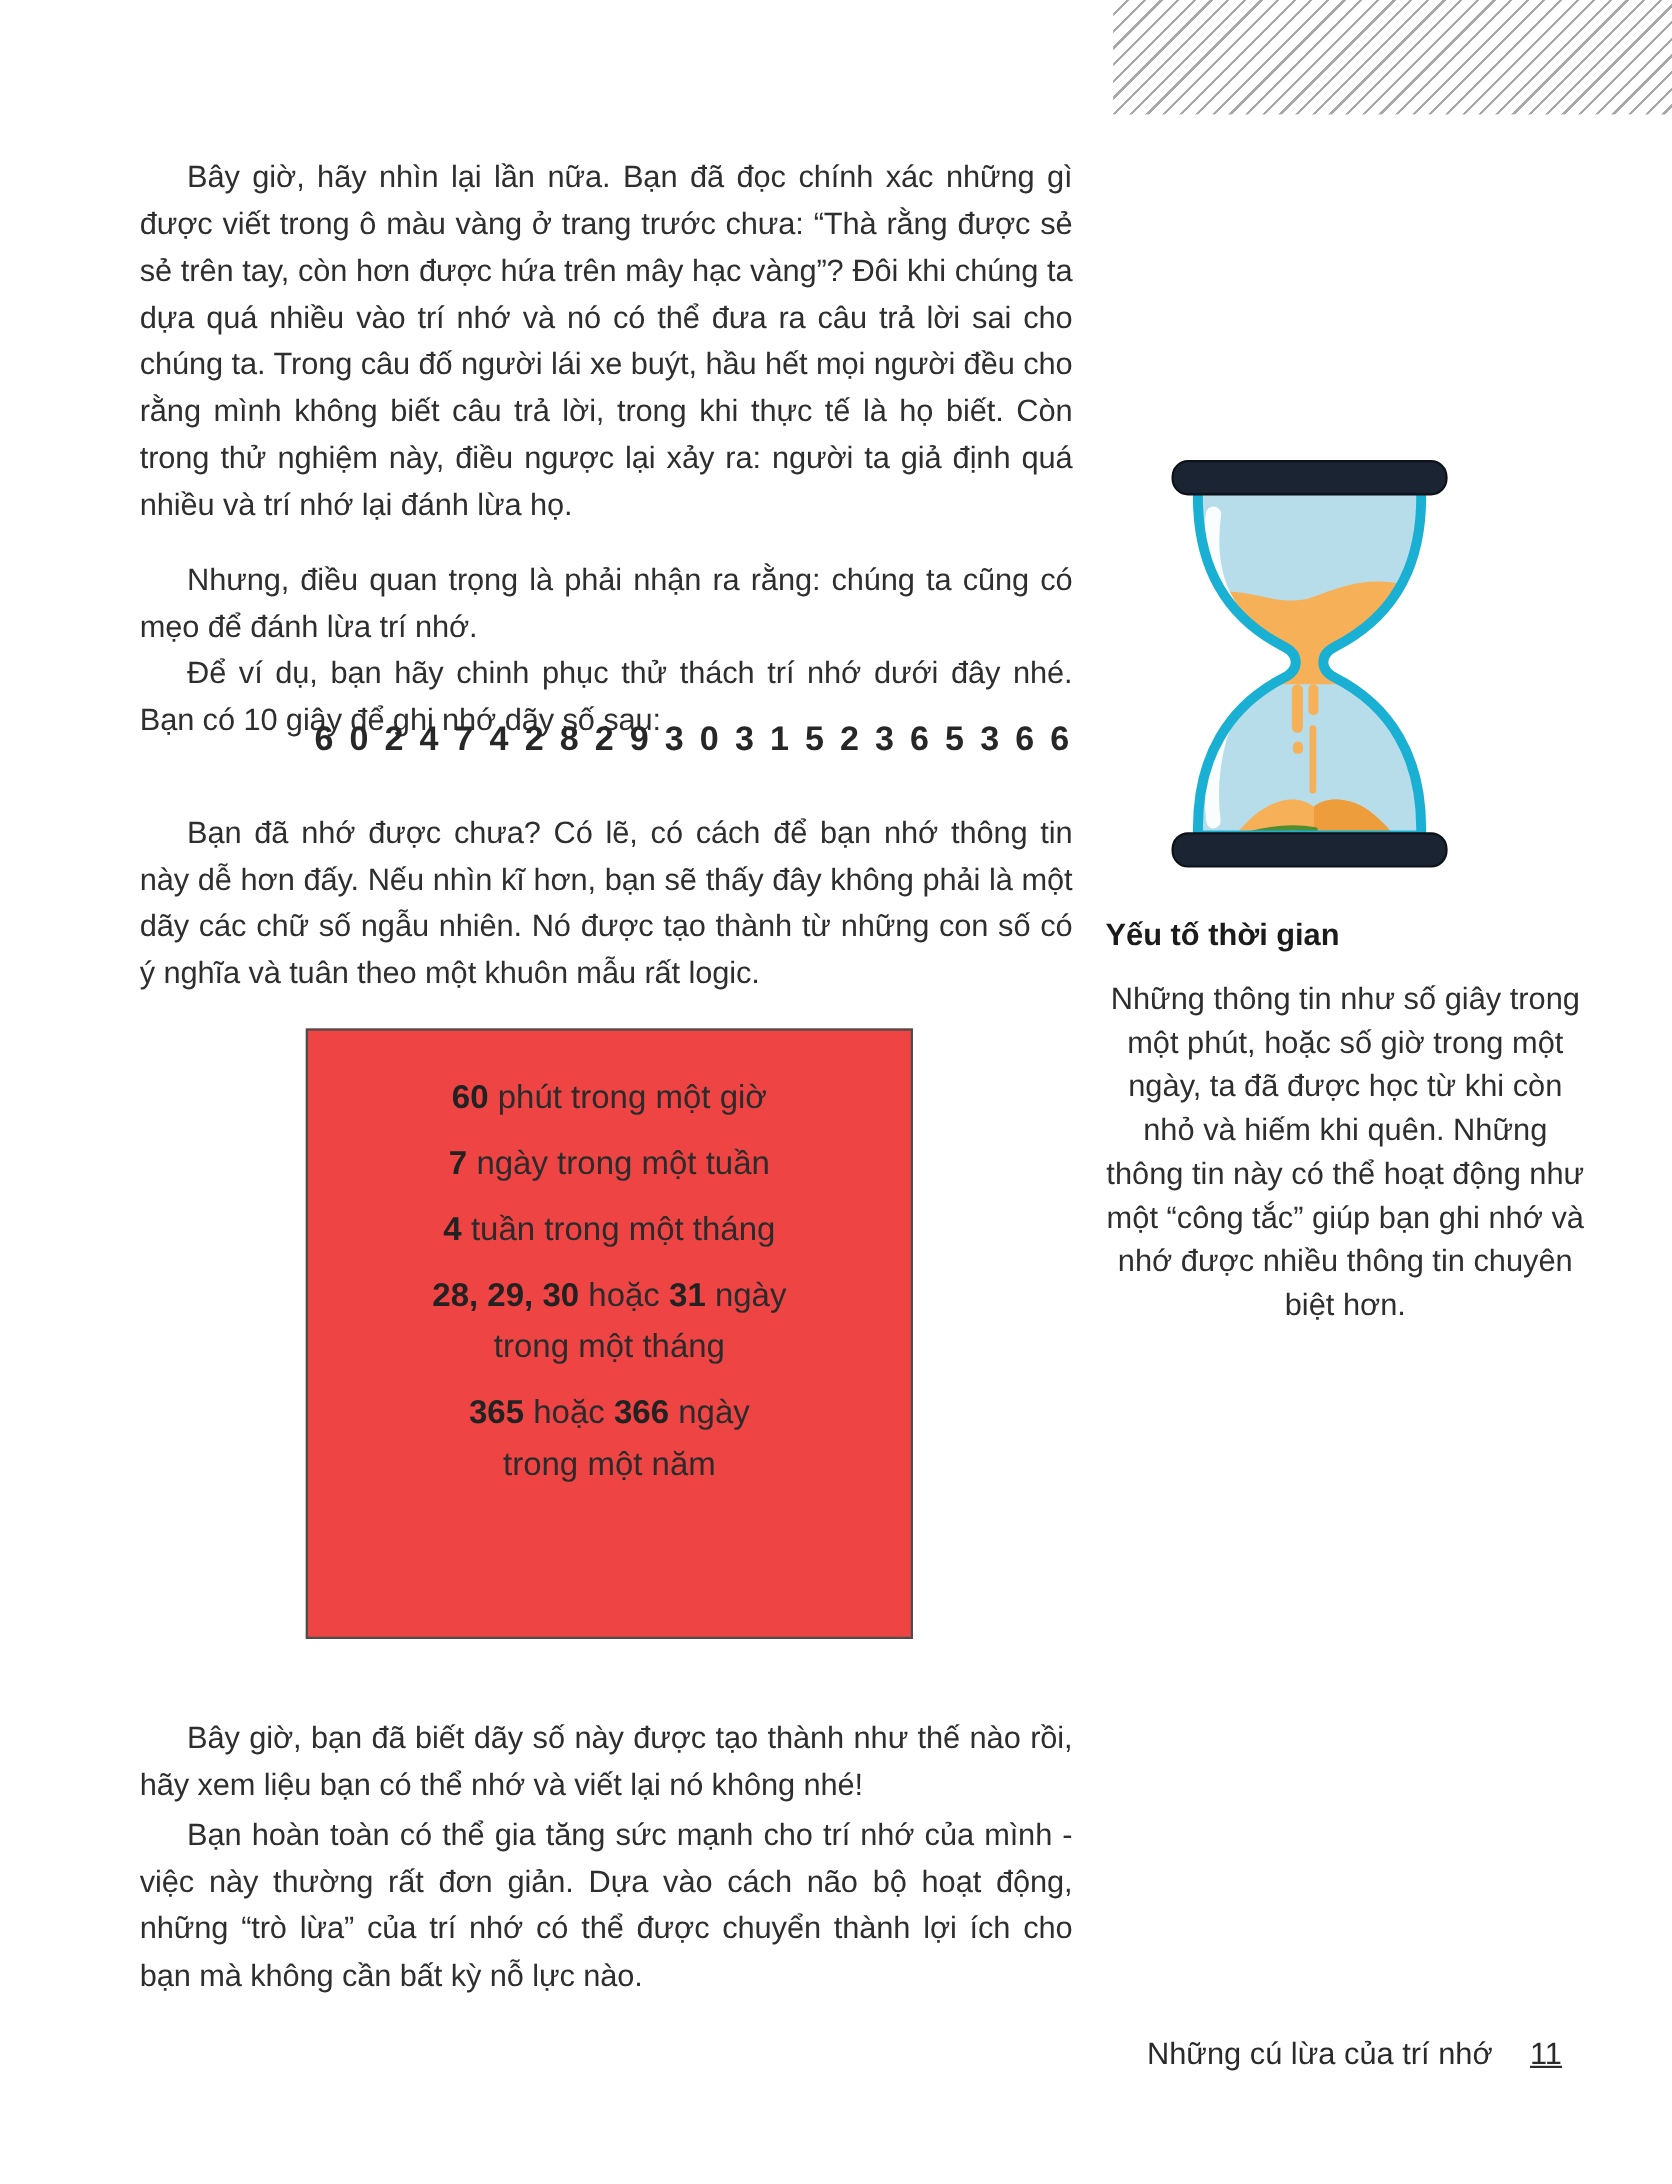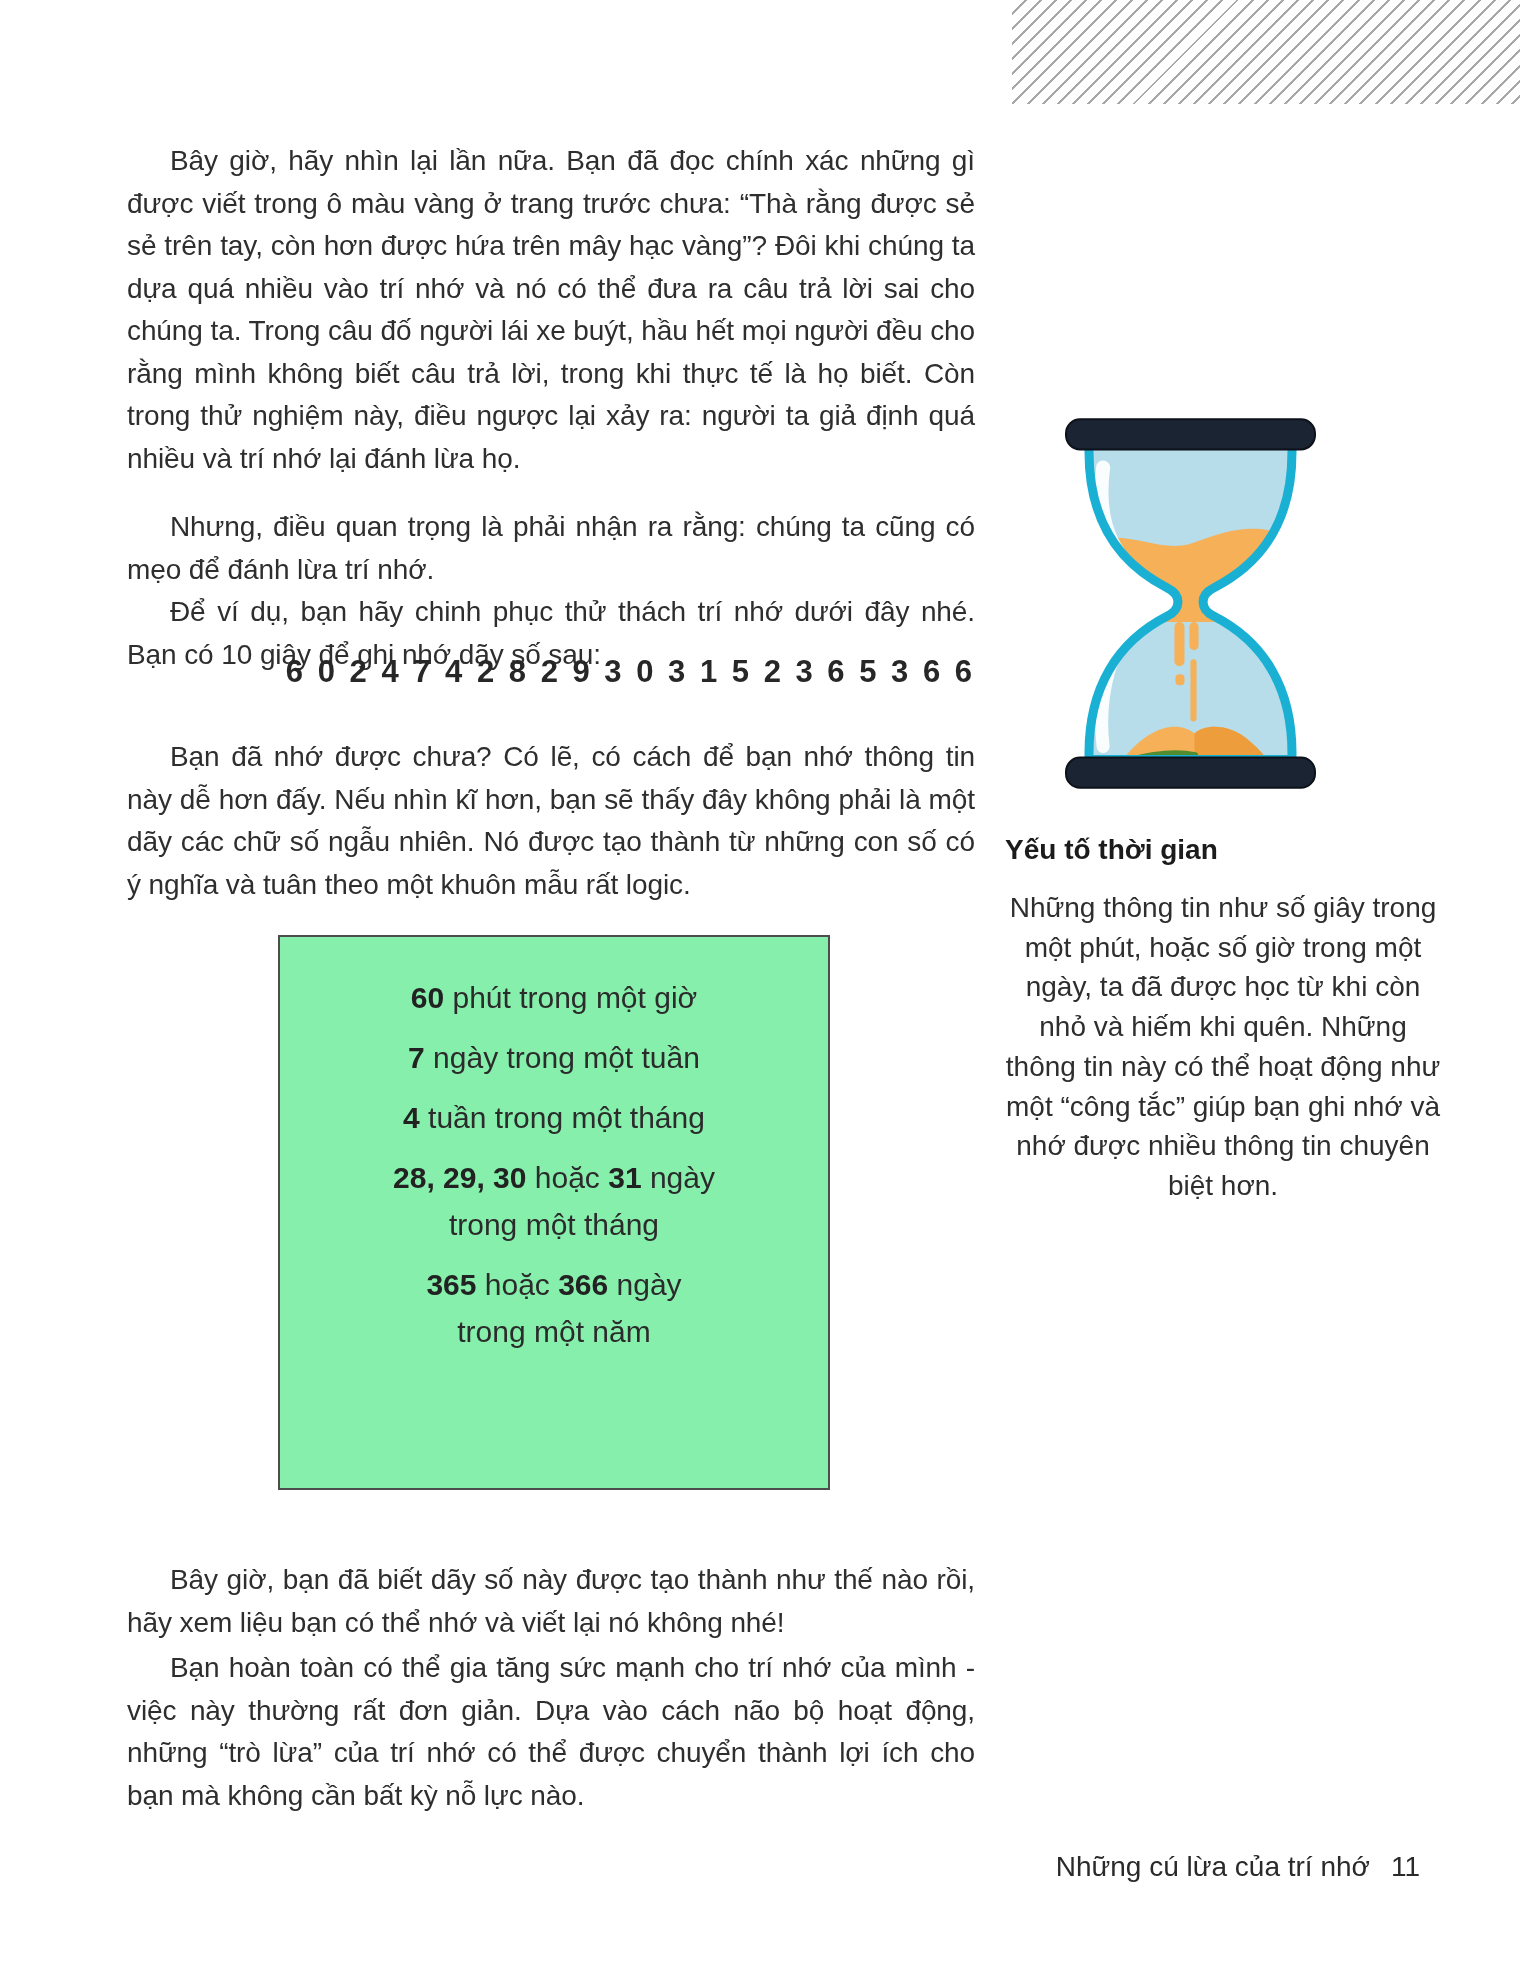--- a/index.html
+++ b/index.html
@@ -18,37 +18,37 @@
   }
   .p1{top:112px;} .p2{top:478px;} .p3{top:563px;} .p4{top:708px;}
   .p5{top:1531px;} .p6{top:1618px;margin-top:29px;}
   .seq{
     position:absolute;left:127px;top:654px;width:848px;text-align:right;
     font-weight:bold;font-size:31px;letter-spacing:3px;color:#272727;
   }
   .facts-box{
     position:absolute;left:278px;top:935px;width:552px;height:555px;
     border:2px solid #4d4d4d;box-sizing:border-box;padding-top:37px;
-    text-align:center;background:#86efac;
+    text-align:center;background:#ef4444;
   }
   .fact-item{font-size:30px;line-height:47px;margin-bottom:13px;white-space:nowrap;color:#2b2b2b;}
   .fact-item b{font-weight:bold;color:#222222;}
   .hourglass{position:absolute;left:1063px;top:415px;width:255px;height:377px;}
   .sidebar-heading{
     position:absolute;left:1005px;top:834px;width:436px;
     font-size:28px;font-weight:bold;color:#1b1b1b;
   }
   .sidebar-body{
     position:absolute;left:1005px;top:888px;width:436px;
     font-size:28px;line-height:39.7px;color:#2e2e2e;text-align:center;
   }
   .footer{
     position:absolute;top:1851px;right:100px;font-size:28px;color:#2a2a2a;white-space:nowrap;
   }
-  .footer .num{margin-left:21px;}
+  .footer .num{margin-left:34px;text-decoration:underline;}
 </style>
 </head>
 <body>
 
 <div class="page">
 
   <div class="hatch"></div>
 
   <p class="para p1">Bây giờ, hãy nhìn lại lần nữa. Bạn đã đọc chính xác những gì được viết trong ô màu vàng ở trang trước chưa: “Thà rằng được sẻ sẻ trên tay, còn hơn được hứa trên mây hạc vàng”? Đôi khi chúng ta dựa quá nhiều vào trí nhớ và nó có thể đưa ra câu trả lời sai cho chúng ta. Trong câu đố người lái xe buýt, hầu hết mọi người đều cho rằng mình không biết câu trả lời, trong khi thực tế là họ biết. Còn trong thử nghiệm này, điều ngược lại xảy ra: người ta giả định quá nhiều và trí nhớ lại đánh lừa họ.</p>
   <p class="para p2">Nhưng, điều quan trọng là phải nhận ra rằng: chúng ta cũng có mẹo để đánh lừa trí nhớ.</p>

